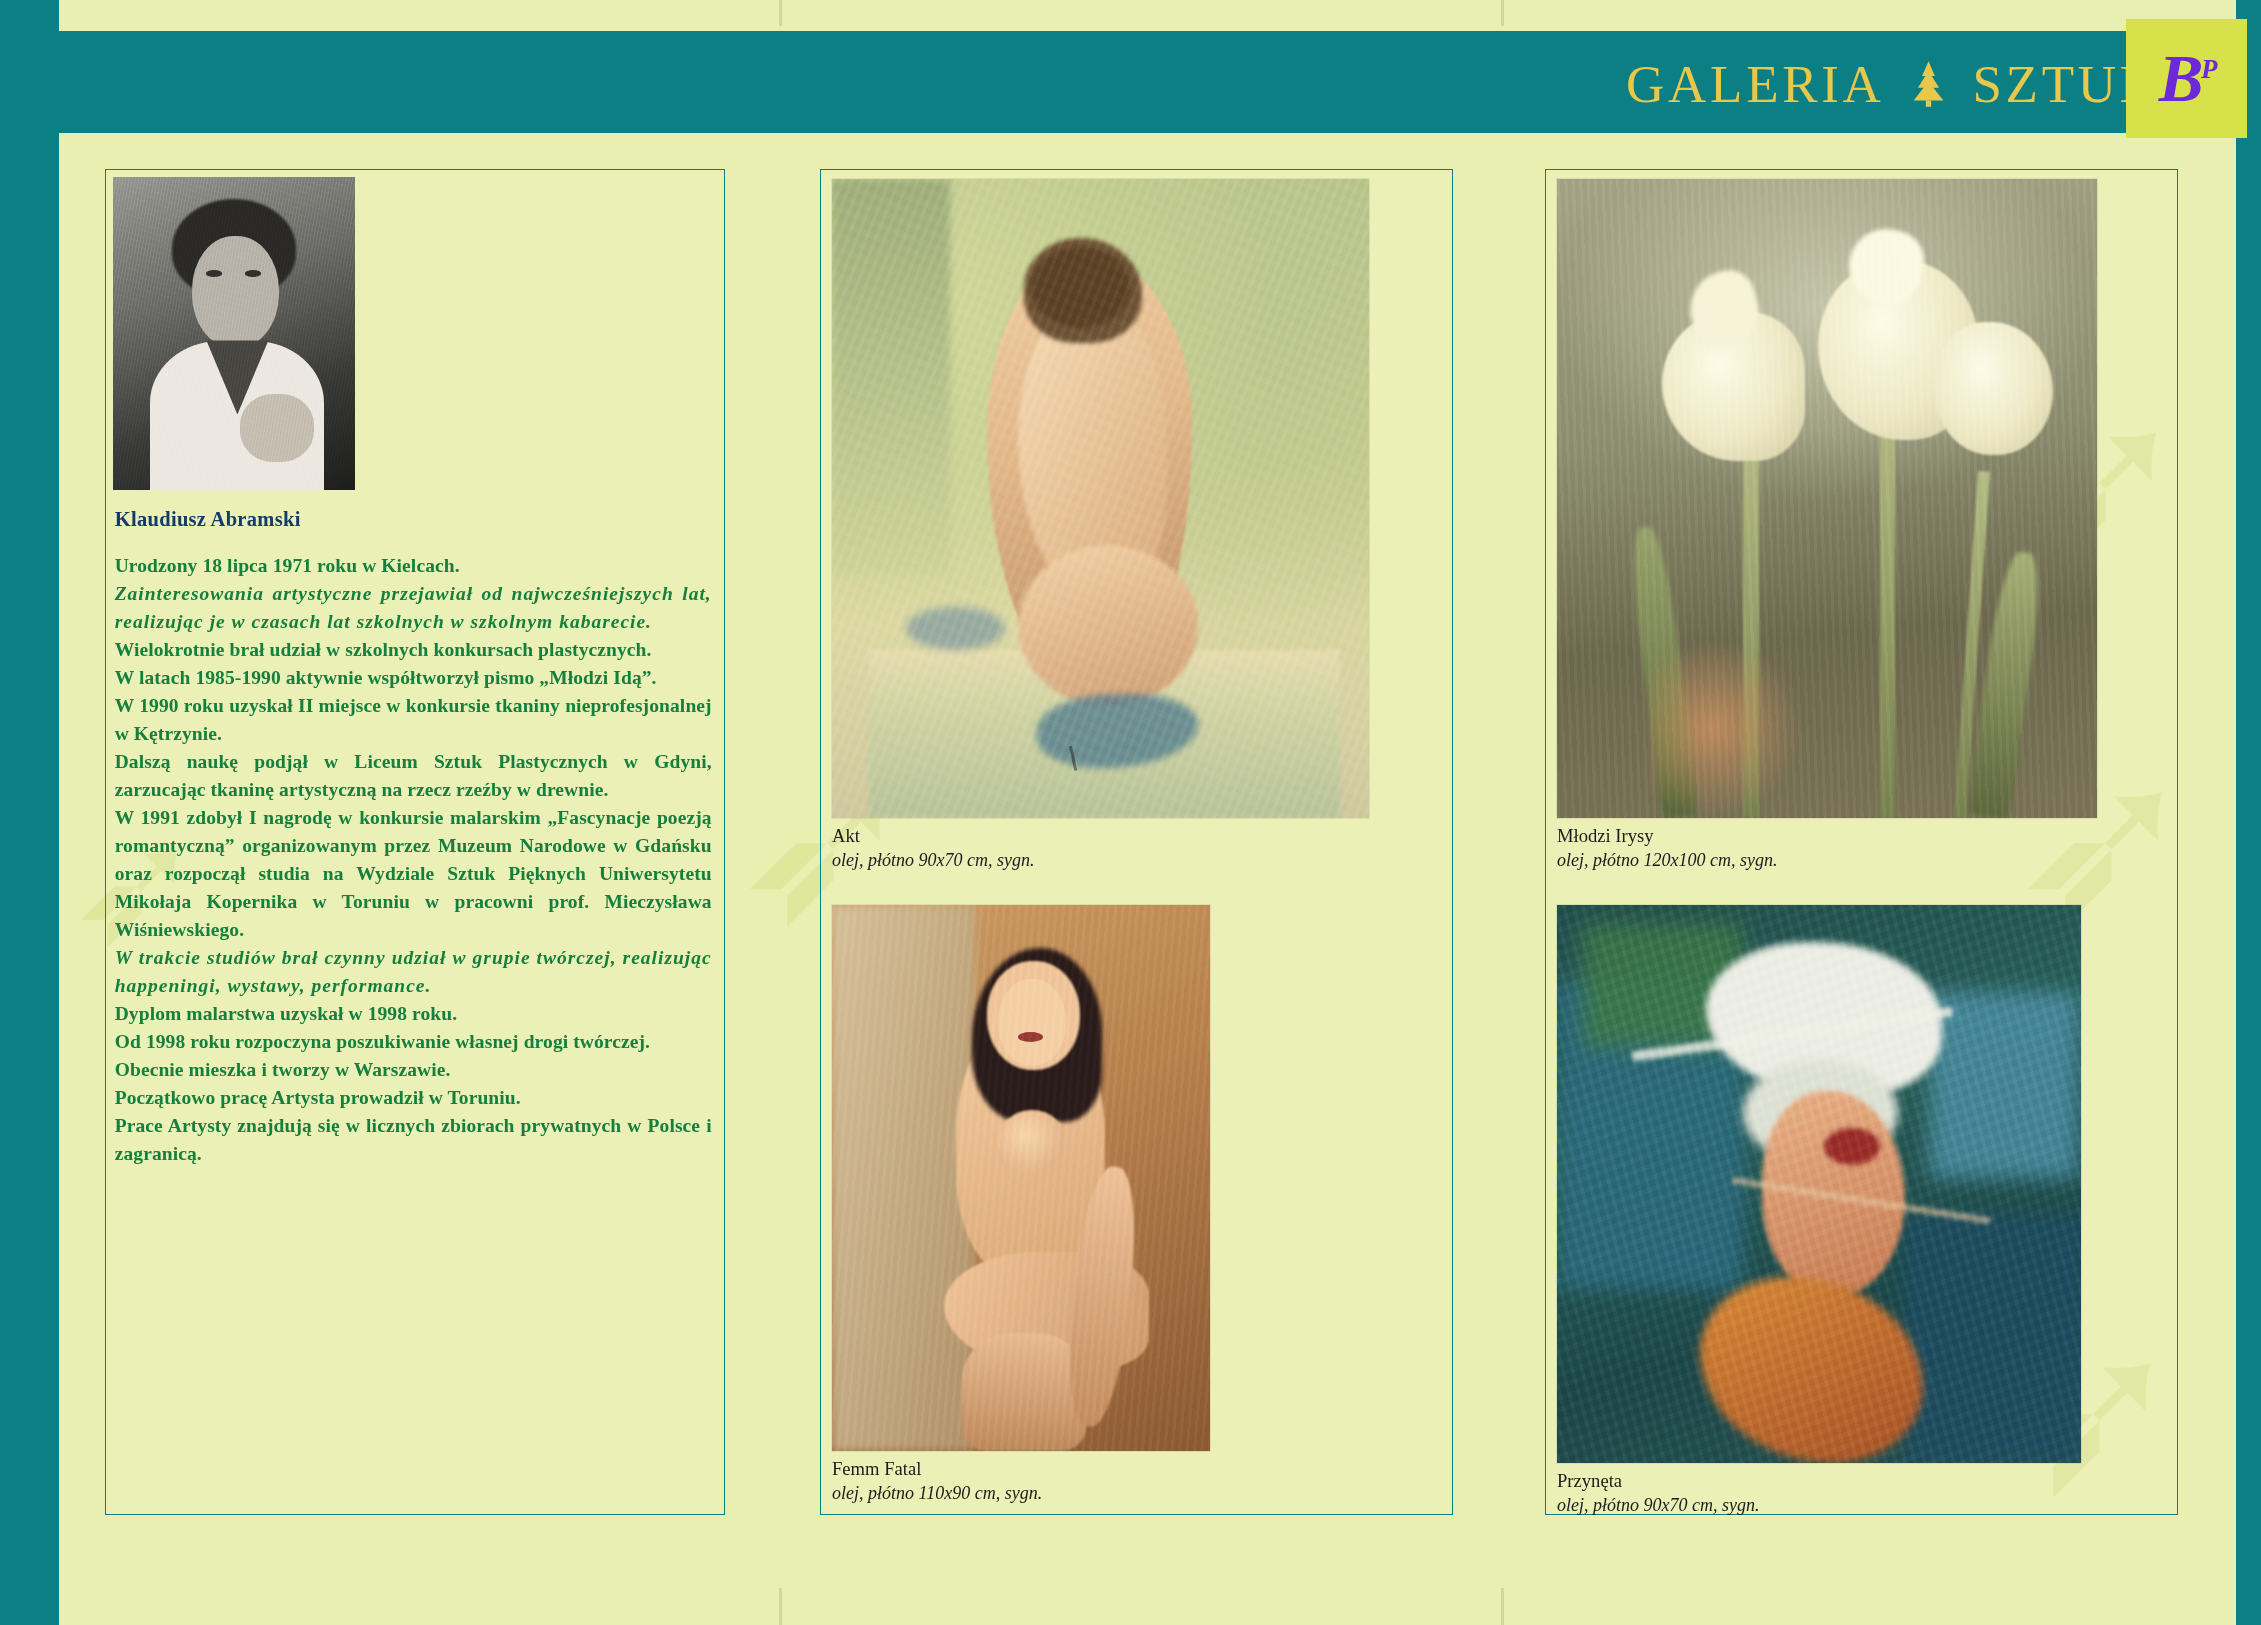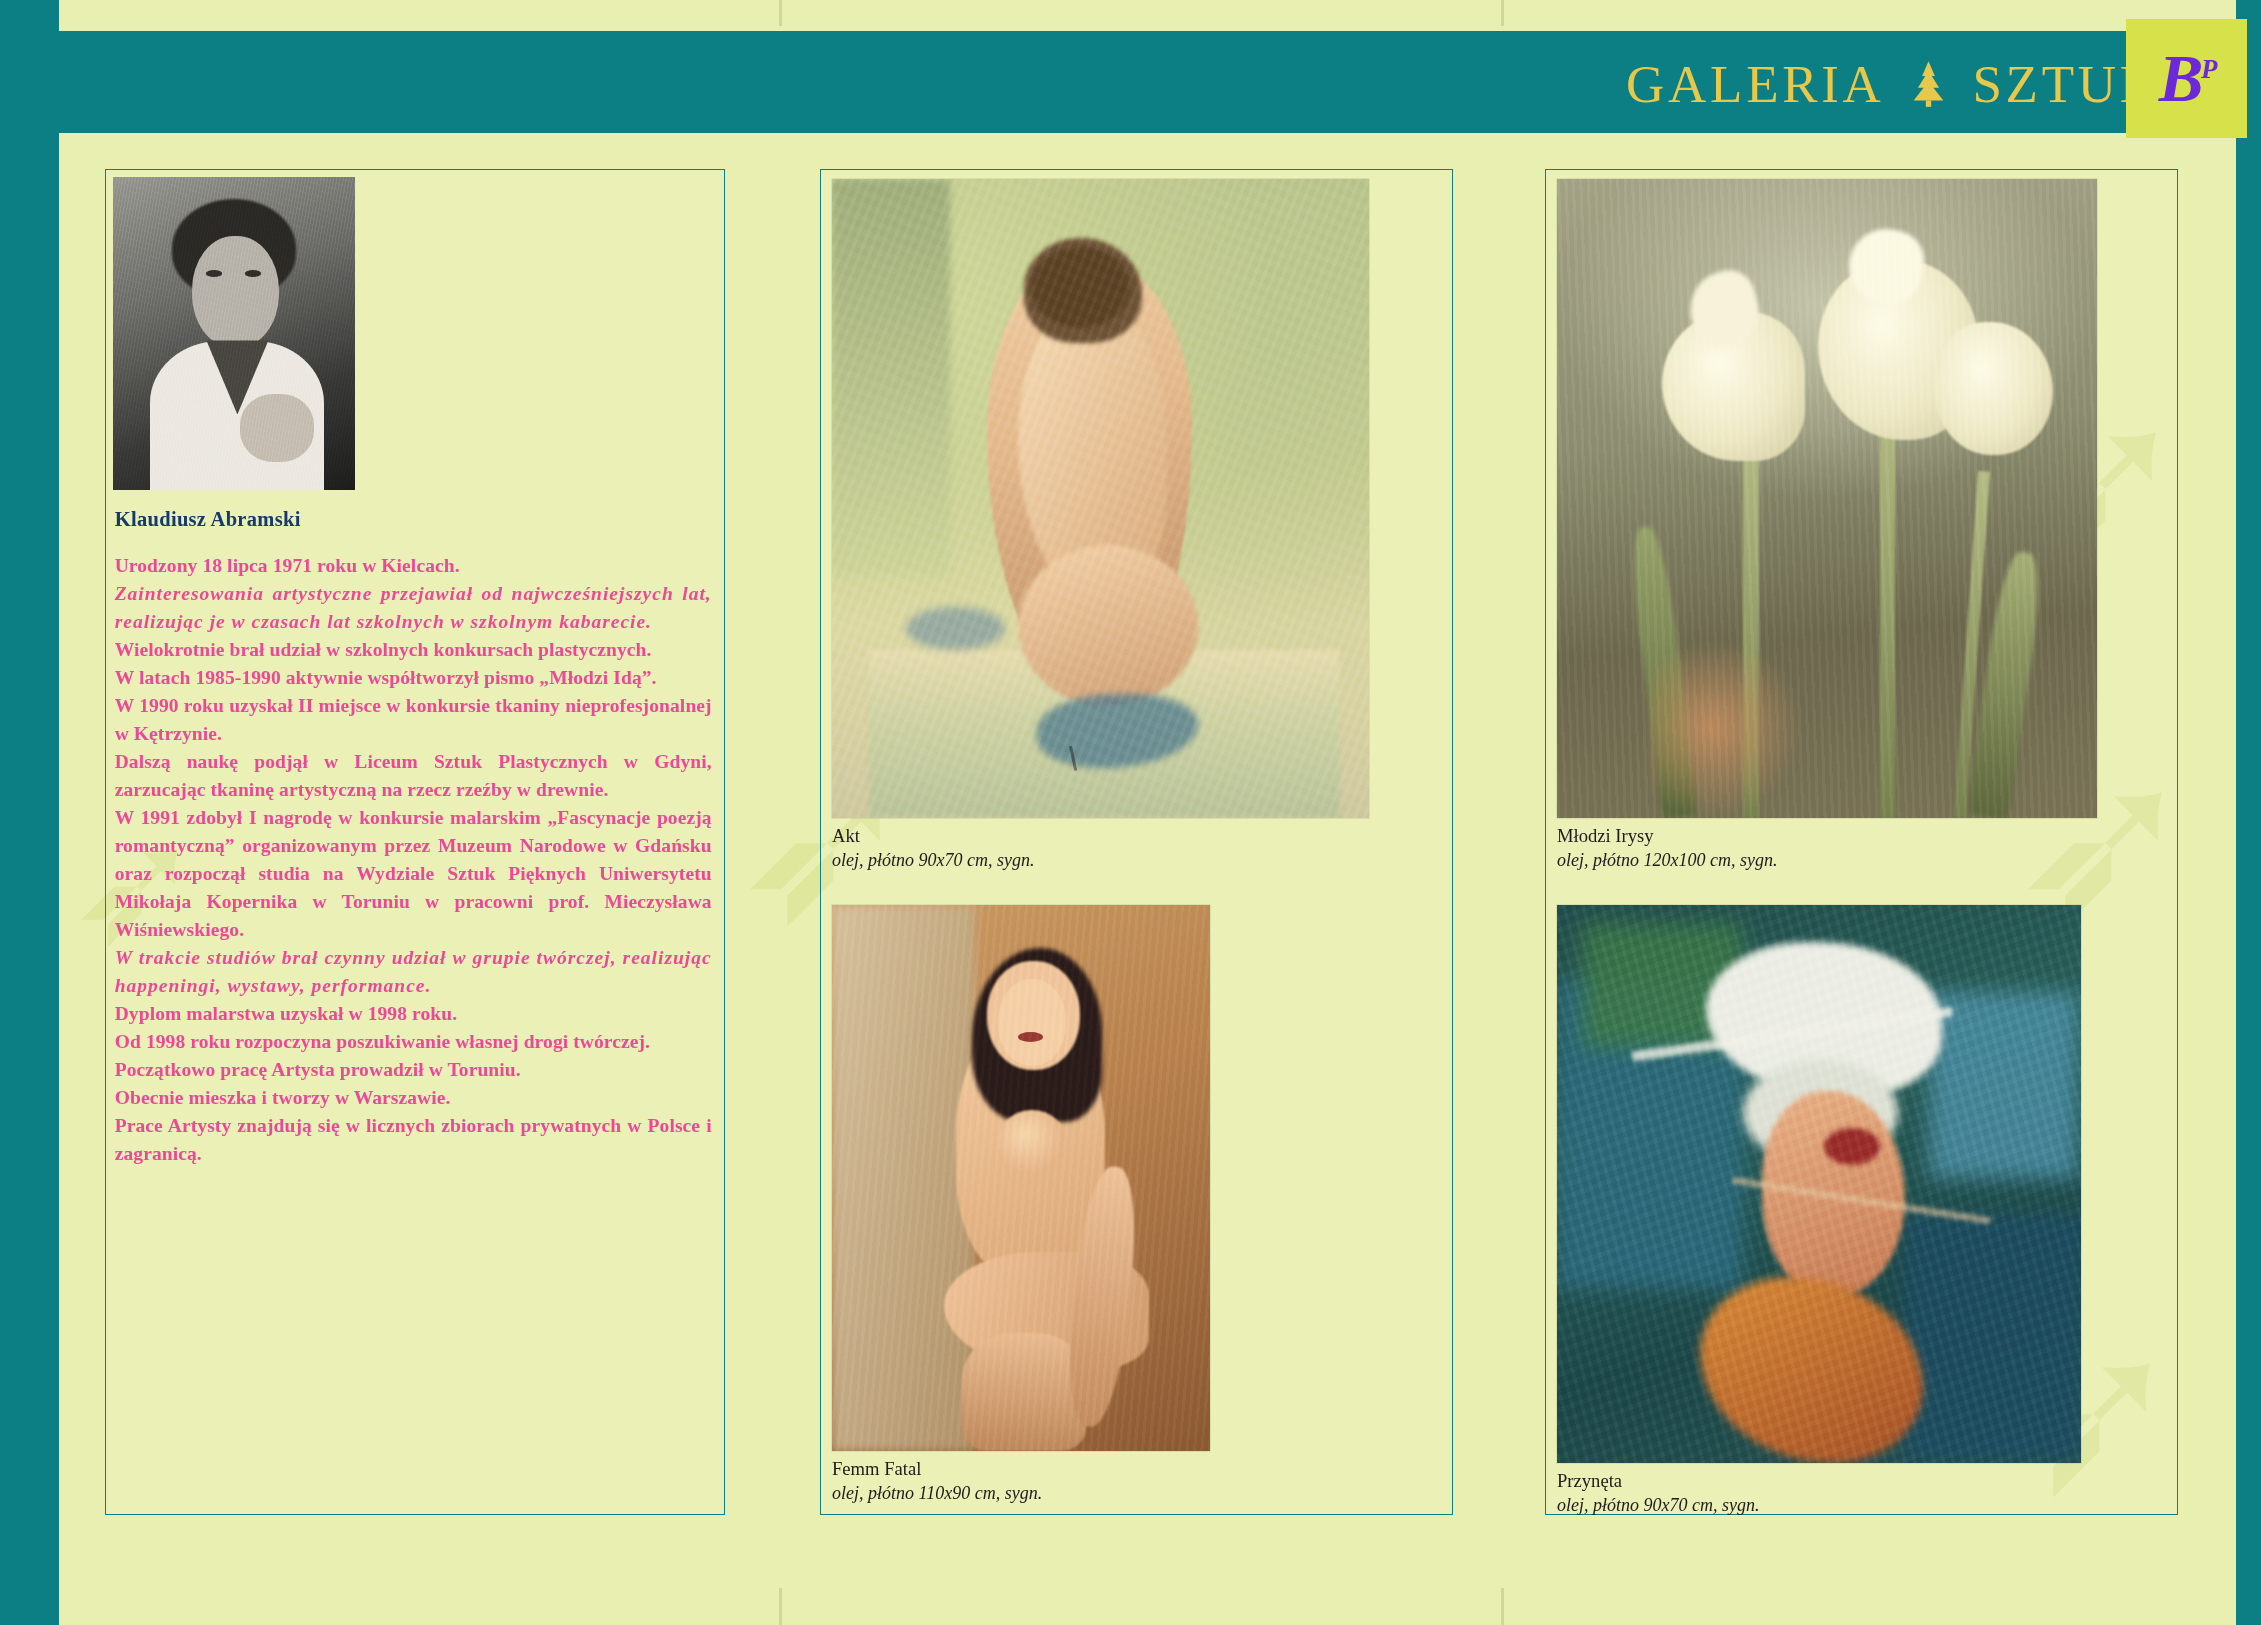--- a/index.html
+++ b/index.html
@@ -188,21 +188,21 @@
     color: #163a6b;
     letter-spacing: 0.3px;
   }
   .bio-text {
     position: absolute;
     left: 8.7px; top: 382px;
     width: 597px;
     font-weight: 700;
     font-size: 19.5px;
     line-height: 28px;
-    color: #ec4899;
+    color: #15803d;
     text-align: justify;
     letter-spacing: 0.1px;
   }
   .bio-text p { margin: 0; }
   .bio-text p.spaced { letter-spacing: 1px; font-style: italic; }
 
   
   .art-block { position: absolute; }
   .art-img {
     position: relative;
@@ -413,22 +413,22 @@
       <p>Urodzony 18 lipca 1971 roku w Kielcach.</p>
       <p class="spaced">Zainteresowania artystyczne przejawiał od najwcześniejszych lat, realizując je w czasach lat szkolnych  w szkolnym kabarecie.</p>
       <p>Wielokrotnie brał udział w szkolnych konkursach plastycznych.</p>
       <p>W latach 1985-1990 aktywnie współtworzył pismo „Młodzi Idą”.</p>
       <p>W 1990 roku uzyskał II miejsce w konkursie tkaniny nieprofesjonalnej w Kętrzynie.</p>
       <p>Dalszą naukę podjął w Liceum Sztuk Plastycznych w Gdyni, zarzucając tkaninę artystyczną na rzecz rzeźby w drewnie.</p>
       <p>W 1991 zdobył I nagrodę w konkursie malarskim „Fascynacje poezją romantyczną” organizowanym przez Muzeum Narodowe w Gdańsku oraz rozpoczął studia na Wydziale Sztuk Pięknych Uniwersytetu Mikołaja Kopernika w Toruniu w pracowni prof. Mieczysława Wiśniewskiego.</p>
       <p class="spaced">W trakcie studiów brał czynny udział w grupie twórczej, realizując happeningi, wystawy, performance.</p>
       <p>Dyplom malarstwa uzyskał w 1998 roku.</p>
       <p>Od 1998 roku rozpoczyna poszukiwanie własnej drogi twórczej.</p>
+      <p>Obecnie mieszka i tworzy w Warszawie.</p>
       <p>Początkowo pracę Artysta prowadził w Toruniu.</p>
-      <p>Obecnie mieszka i tworzy w Warszawie.</p>
       <p>Prace Artysty znajdują się w licznych zbiorach prywatnych w Polsce i zagranicą.</p>
     </div>
   </div>
 
   <div class="col" id="col-mid">
 
     <div class="art-block" style="left:11px; top:8.7px;">
       <div class="art-img akt">
         <div class="bg-a"></div>
         <div class="wall-l"></div>

